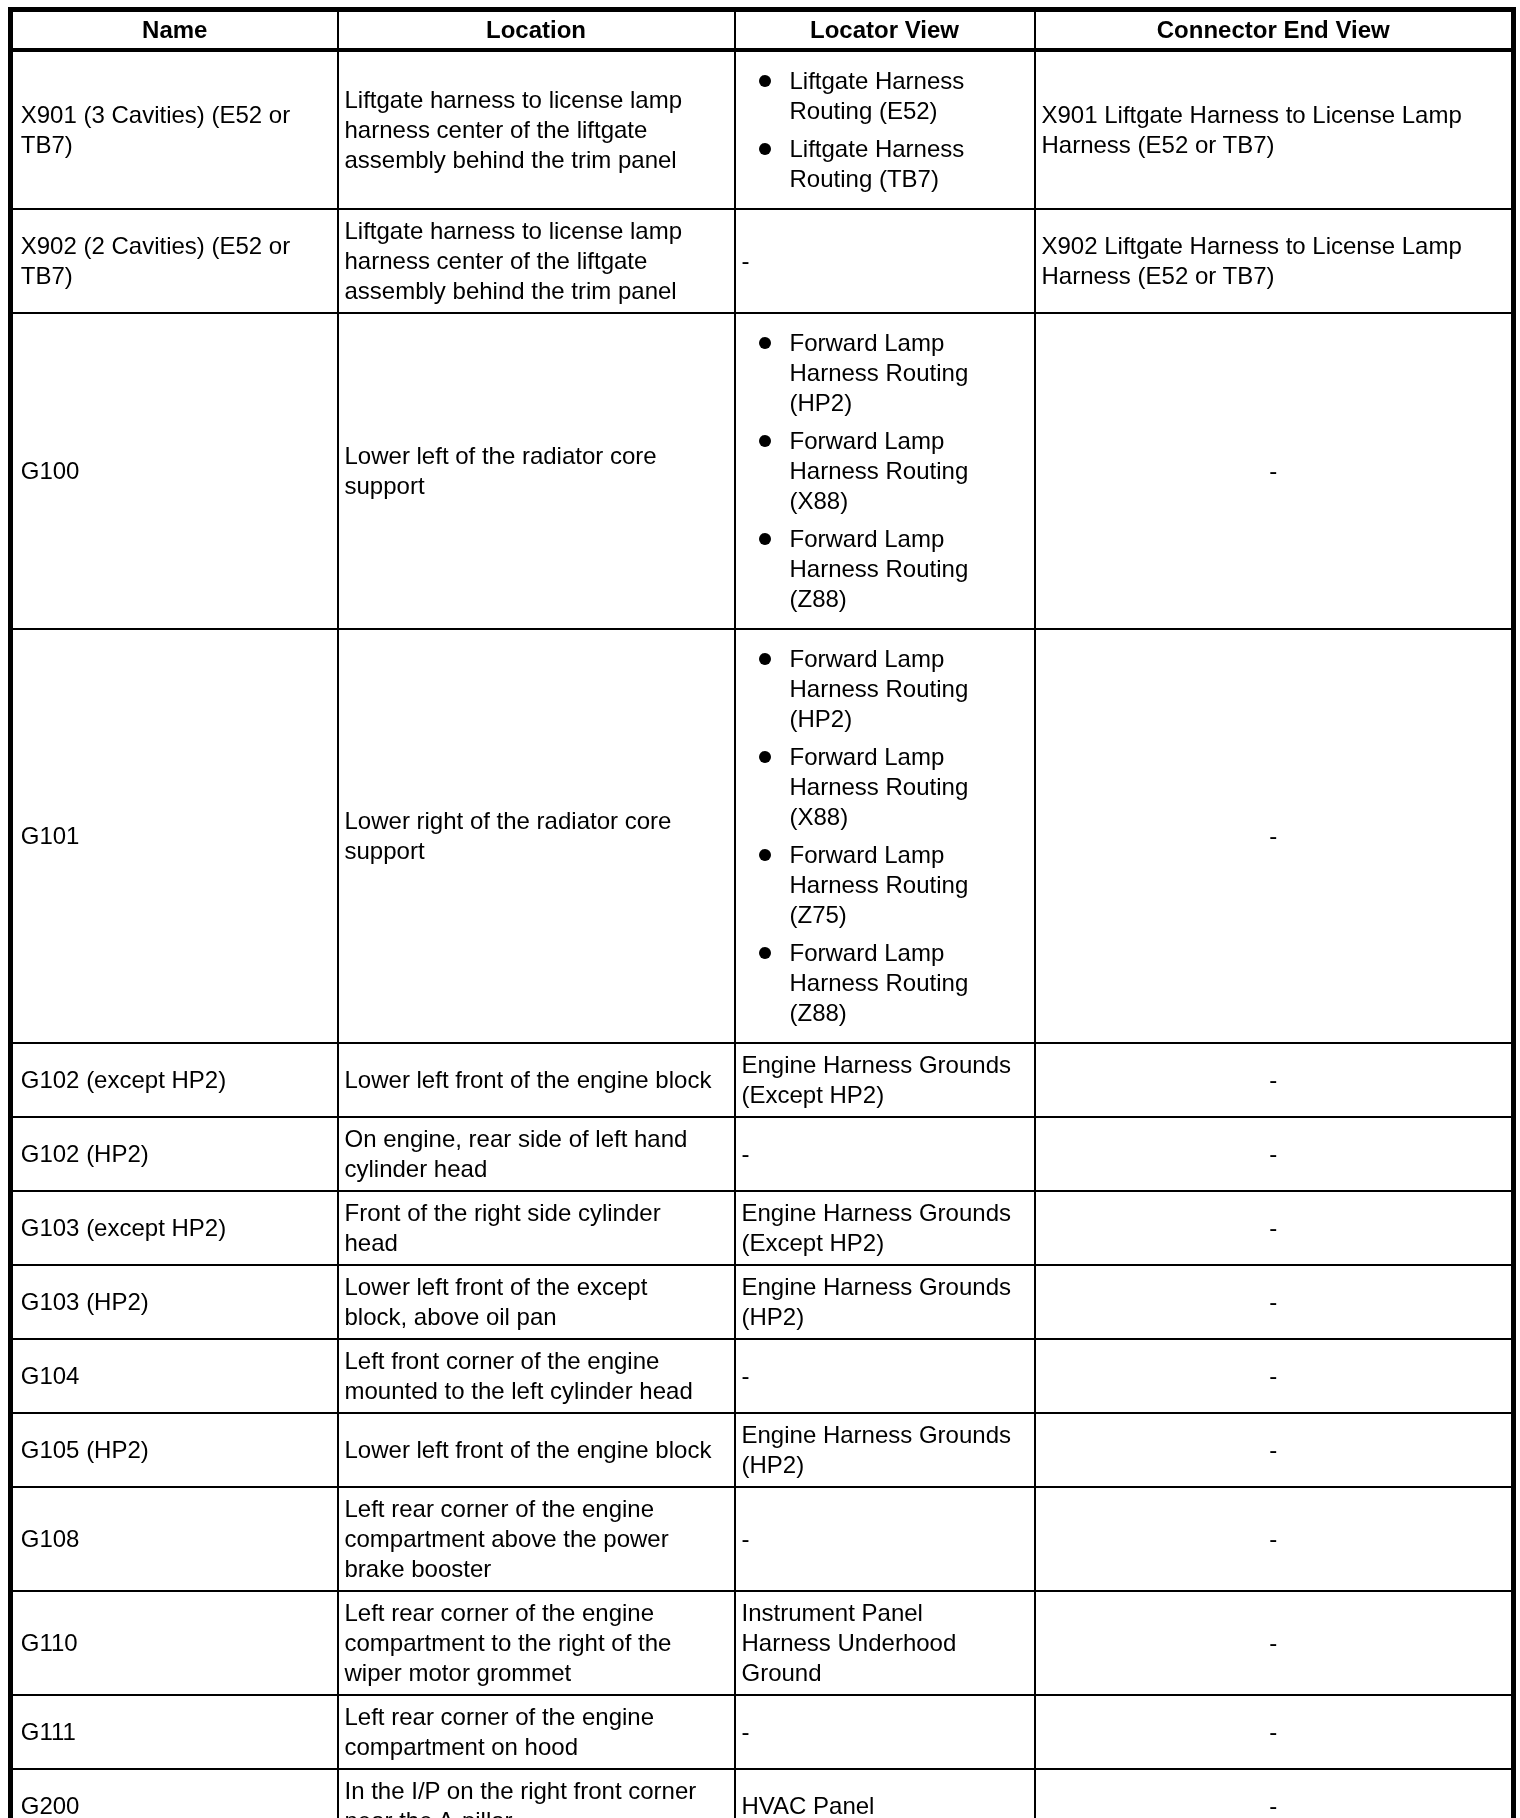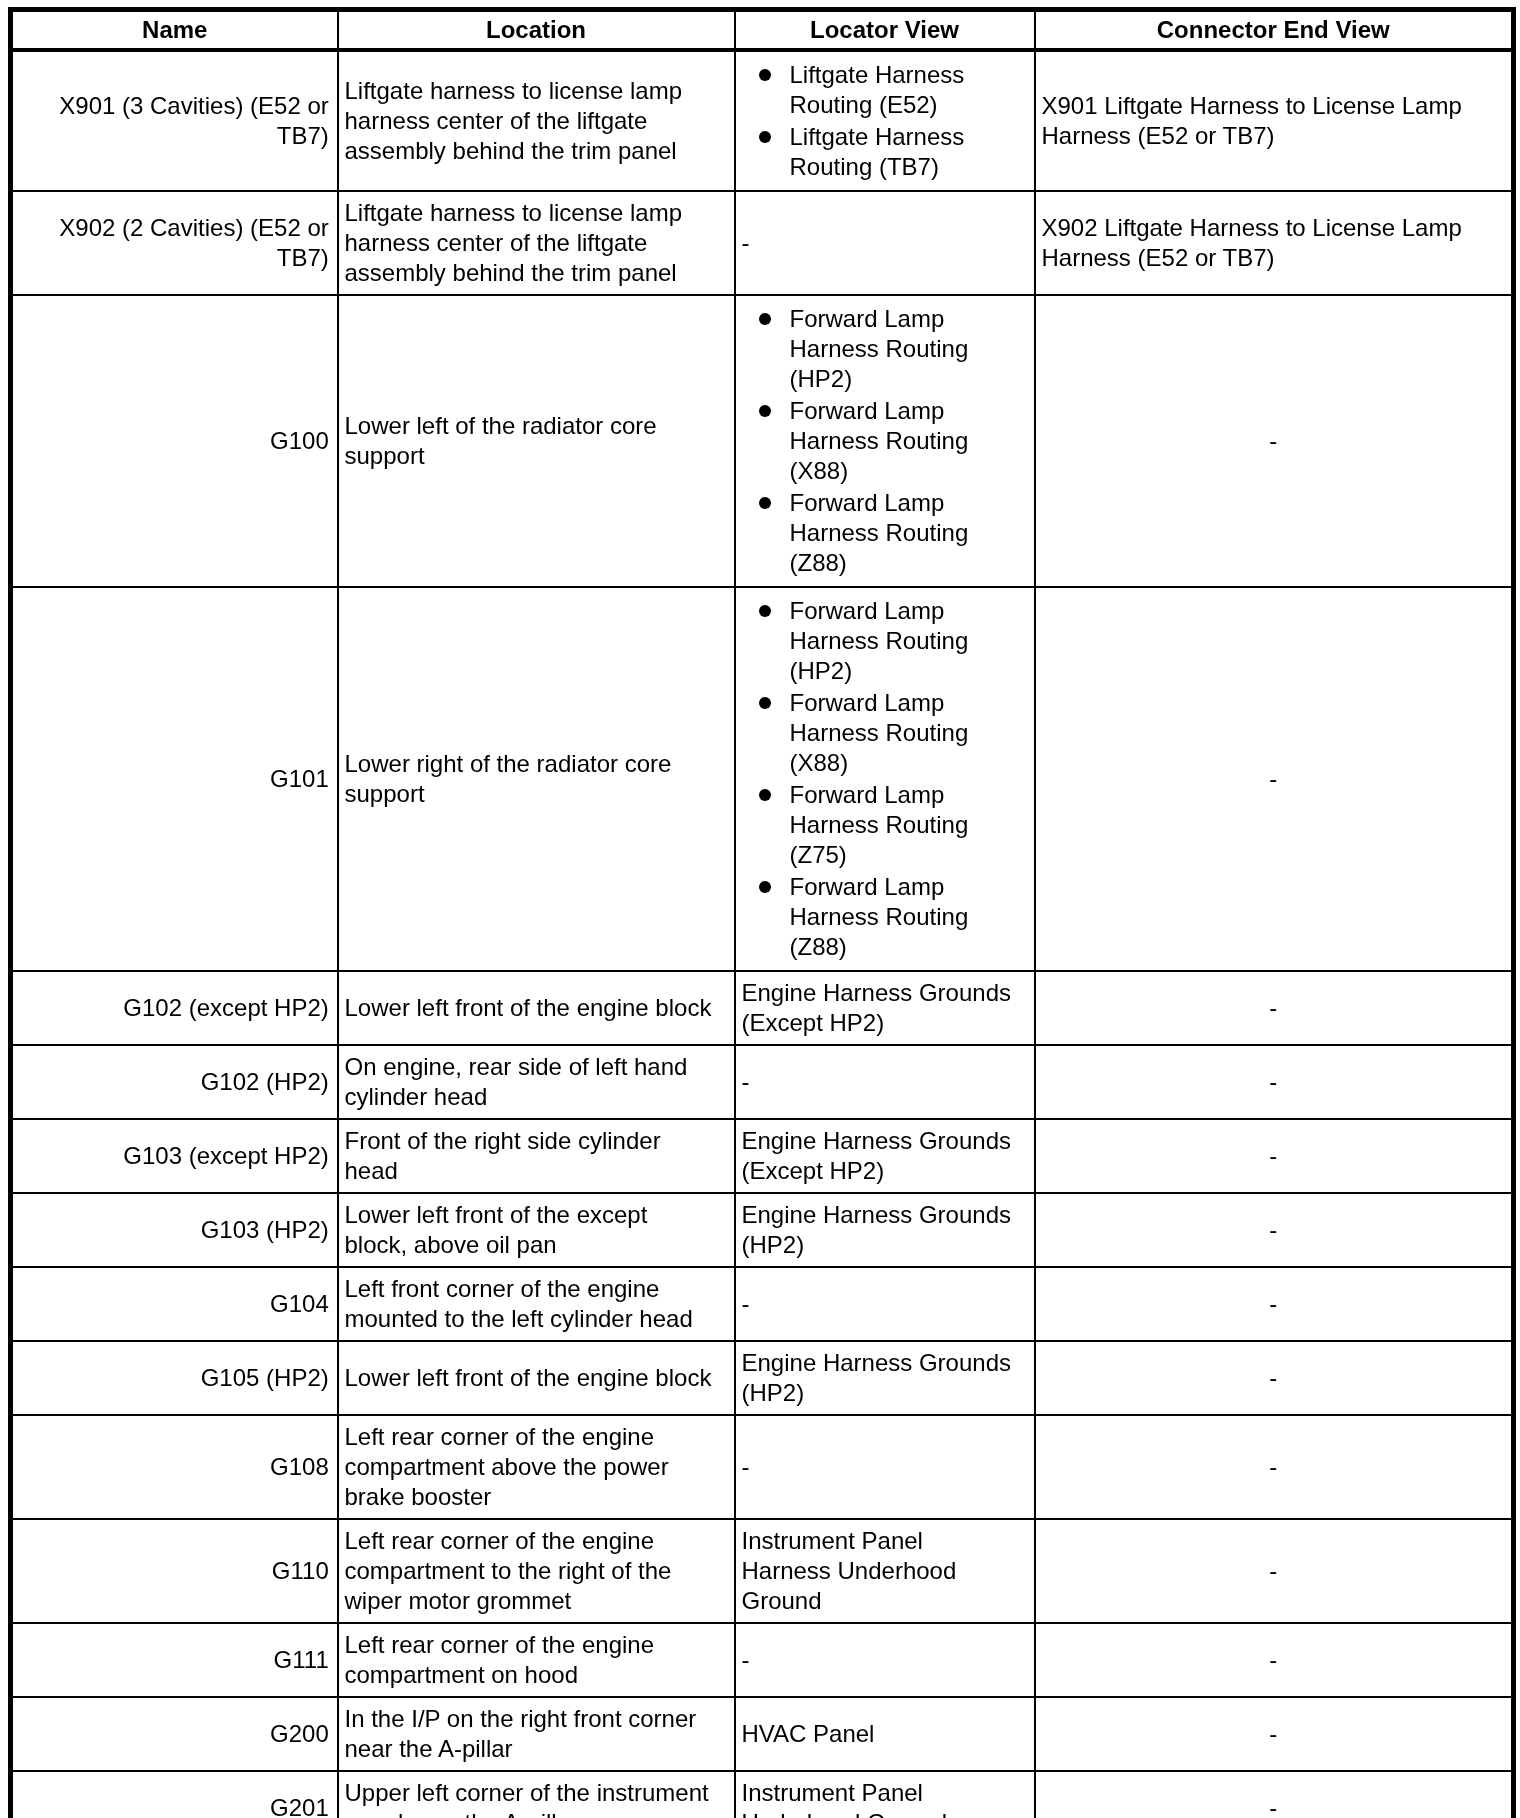--- a/index.html
+++ b/index.html
@@ -47,36 +47,36 @@
     vertical-align: middle;
     padding: 6px 6px;
   }
   tbody td:first-child { border-left: none; }
   tbody td:last-child  { border-right: none; }
   tbody tr:last-child td { border-bottom: none; }
 
   
   tbody tr.row-x902 { height: 86px; }
 
-  td.col-name { text-align: right; }
+  td.col-name { text-align: left; }
   .name-text  { max-width: 308px; margin: 0 auto; }
 
   .loc-text { max-width: 370px; }
 
   .locator-plain { max-width: 272px; }
 
   ul.locator-list {
     list-style: none;
     margin: 0;
     padding: 0 0 0 14px;
   }
   ul.locator-list li {
     position: relative;
     padding-left: 34px;
-    margin: 2px 0;
+    margin: 8px 0;
     max-width: 234px;
     box-sizing: border-box;
   }
   .bullet-dot {
     position: absolute;
     left: 3px;
     top: 9px;
     width: 12px;
     height: 12px;
     border-radius: 50%;

